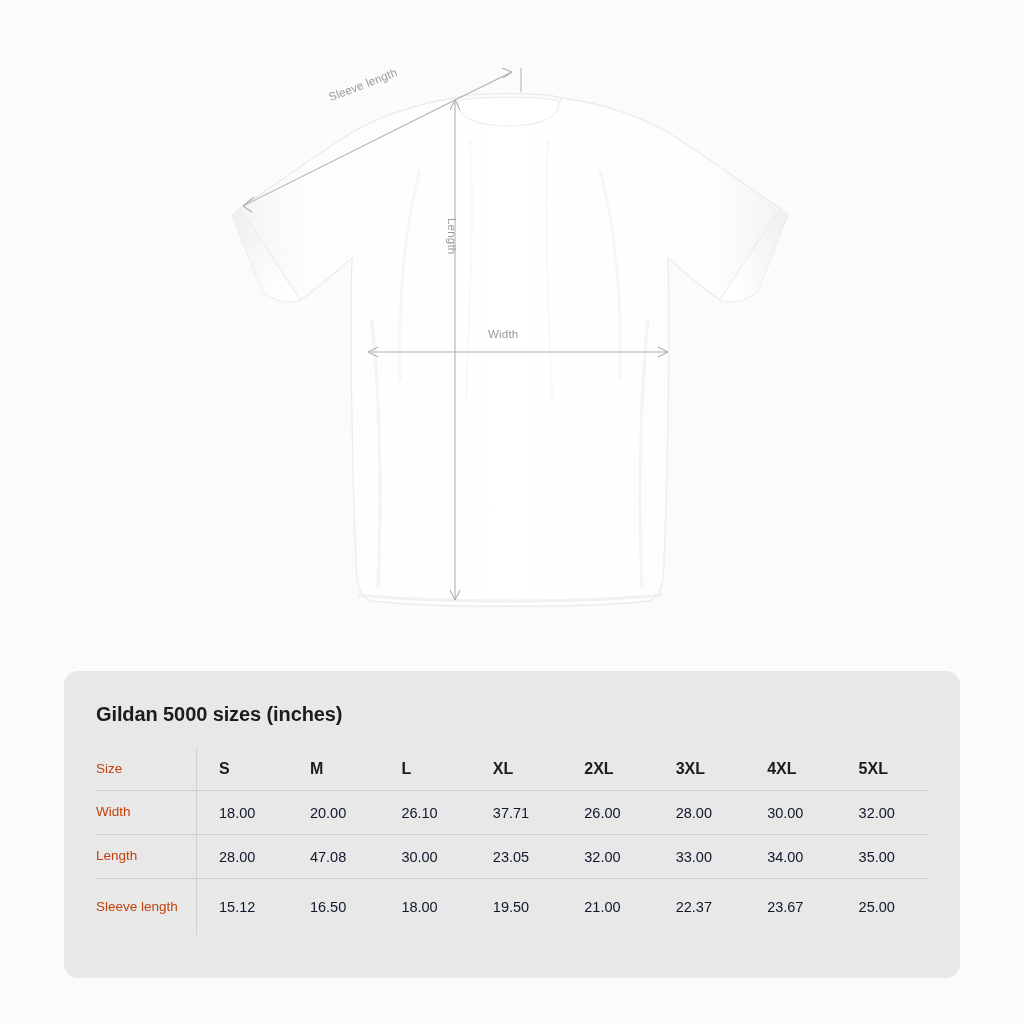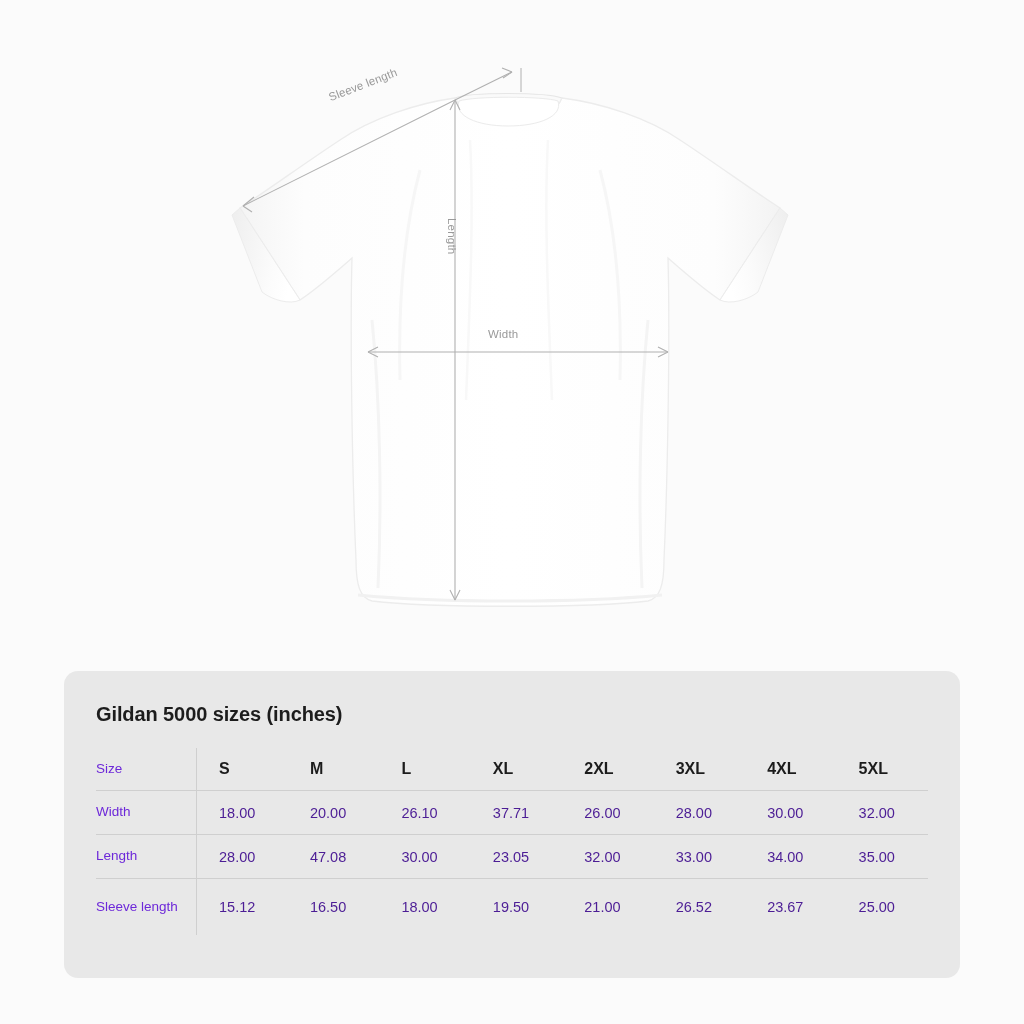--- a/index.html
+++ b/index.html
@@ -84,34 +84,34 @@
 
   table#size-table td, table#size-table th {
     text-align: left;
     vertical-align: middle;
     padding: 0;
   }
 
   
   .rowhead {
     width: 88px;
-    color: #6d28d9;
+    color: #c2410c;
     font-size: 13.5px;
     font-weight: normal;
     line-height: 1.25;
     padding-right: 12px !important;
     border-right: 1px solid #cfcfcf;
   }
   .colhead {
     color: #1c1c1c;
     font-size: 16px;
     font-weight: bold;
   }
   .cell {
-    color: #4c1d95;
+    color: #0f172a;
     font-size: 14.5px;
   }
 
   #size-table tr.header-row th,
   #size-table tr.header-row td {
     height: 42px;
     border-bottom: 1px solid #cfcfcf;
   }
   #size-table tr.data-row th,
   #size-table tr.data-row td {
@@ -259,19 +259,19 @@
         <td class="cell datacell-pad">35.00</td>
       </tr>
 
       <tr class="data-row last">
         <th class="rowhead">Sleeve length</th>
         <td class="cell datacell-pad">15.12</td>
         <td class="cell datacell-pad">16.50</td>
         <td class="cell datacell-pad">18.00</td>
         <td class="cell datacell-pad">19.50</td>
         <td class="cell datacell-pad">21.00</td>
-        <td class="cell datacell-pad">26.52</td>
+        <td class="cell datacell-pad">22.37</td>
         <td class="cell datacell-pad">23.67</td>
         <td class="cell datacell-pad">25.00</td>
       </tr>
     </tbody>
   </table>
 </div>
 
 </body></html>

